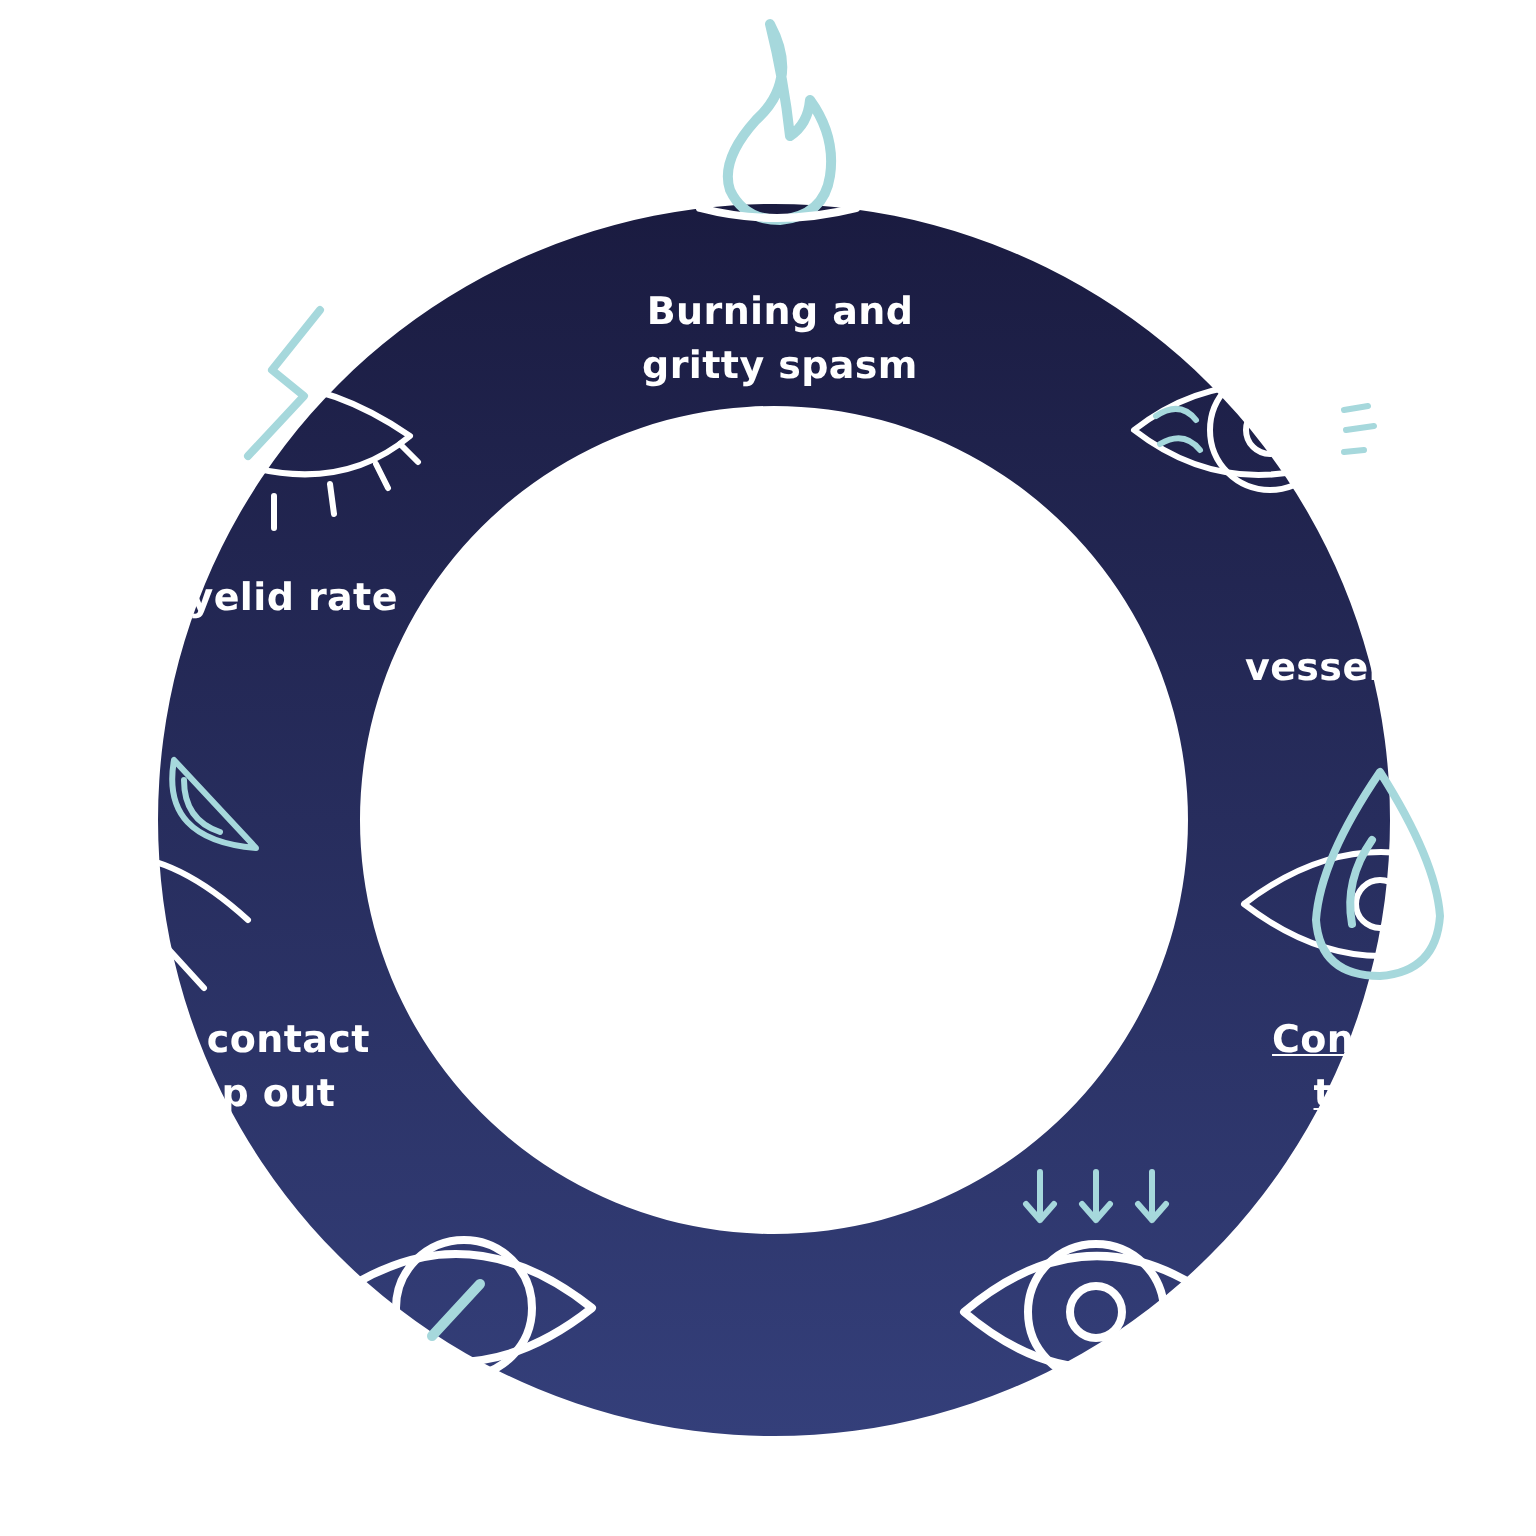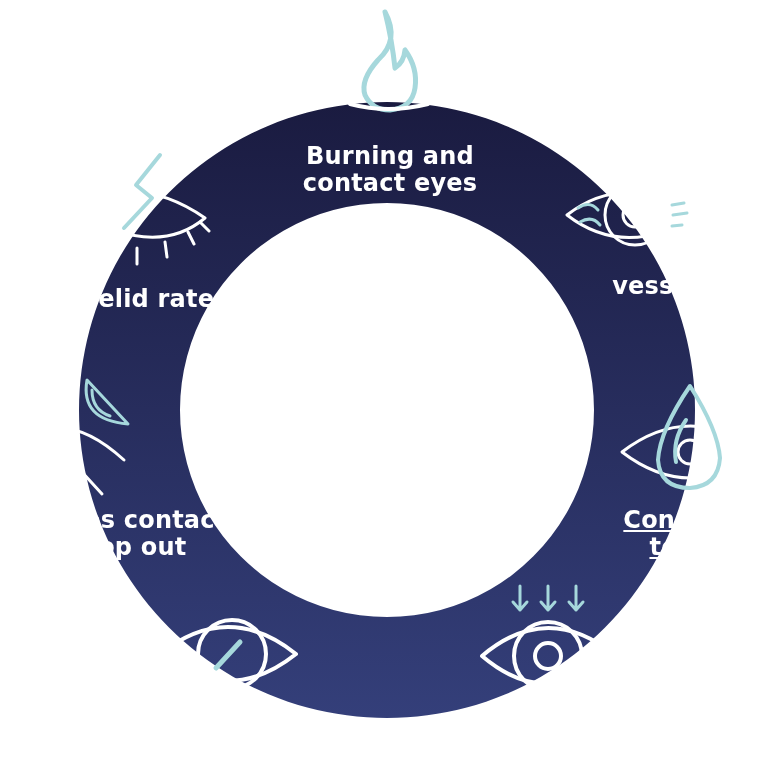--- a/index.html
+++ b/index.html
@@ -1,18 +1,18 @@
 <!DOCTYPE html>
 <html><head>
 <meta charset="utf-8">
 <style>
   html,body{margin:0;padding:0;background:#ffffff;}
   body{width:768px;height:768px;position:relative;overflow:hidden;font-family:"DejaVu Sans",sans-serif;}
   #stage{position:absolute;left:0;top:0;width:768px;height:768px;}
-  .label{position:absolute;color:#ffffff;font-weight:bold;font-size:24px;line-height:27px;text-align:center;white-space:nowrap;letter-spacing:0.2px;}
+  .label{position:absolute;color:#ffffff;font-weight:bold;font-size:19px;line-height:27px;text-align:center;white-space:nowrap;letter-spacing:0.2px;}
 </style>
 </head>
 <body>
 
 <div id="stage">
   <svg width="768" height="768" viewBox="0 0 768 768" style="position:absolute;left:0;top:0;">
     <defs>
       <linearGradient id="ringGrad" x1="0" y1="0" x2="0" y2="1">
         <stop id="gTop" offset="0" stop-color="#1a1b40"></stop>
         <stop id="gBot" offset="1" stop-color="#343f7a"></stop>
@@ -66,24 +66,24 @@
 
     <g fill="none" stroke-linecap="round" stroke-linejoin="round">
       <path d="M72,210 Q135,170 205,218 Q155,260 72,210" stroke="#ffffff" stroke-width="3"></path>
       <path d="M160,155 L136,185 L152,198 L124,228" stroke="#a6d8dc" stroke-width="4"></path>
       <path d="M137,248 v16 M165,242 l2,15 M188,232 l6,12 M200,222 l9,9" stroke="#ffffff" stroke-width="3"></path>
     </g>
   </svg>
 
   <div class="label" style="left:300px;top:143px;width:180px;">
     <div>Burning and</div>
-    <div>contact eyes</div>
+    <div>gritty spasm</div>
   </div>
   <div class="label" style="left:545px;top:273px;width:185px;">
-    <div style="padding-left:50px;">vessels</div>
+    <div style="padding-left:50px;margin-top:48px;">vessels</div>
   </div>
   <div class="label" style="left:620px;top:507px;width:130px;text-decoration:underline;">
     <div>Constant</div>
     <div>tears</div>
   </div>
   <div class="label" style="left:430px;top:712px;width:240px;">
     <div>Sensitive to light</div>
   </div>
   <div class="label" style="left:135px;top:712px;width:180px;">
     <div>Limited vision</div>

